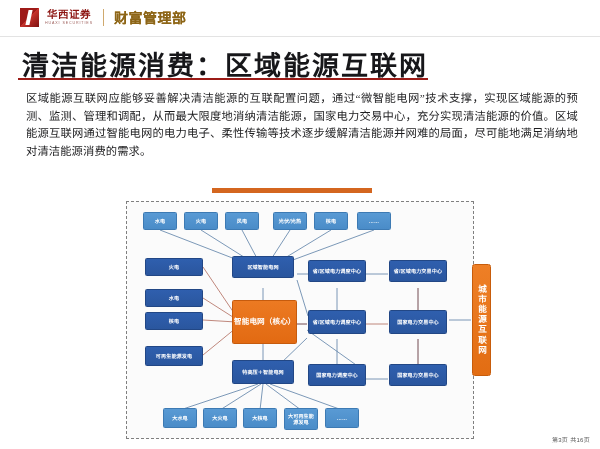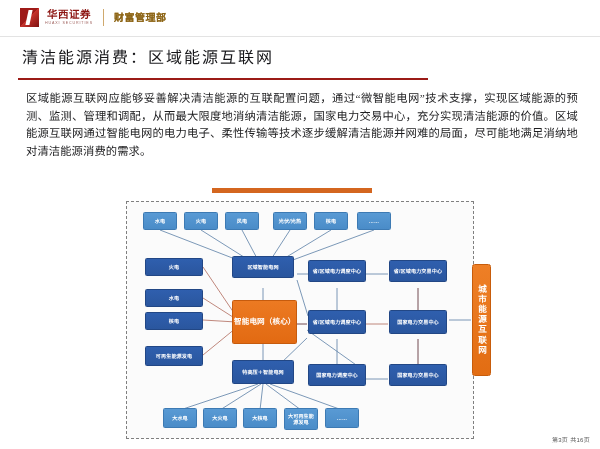--- a/index.html
+++ b/index.html
@@ -57,43 +57,43 @@
     color: #9c5c58;
     letter-spacing: 0.9px;
     line-height: 6px;
   }
   .logo-divider {
     width: 1px; height: 17px;
     background: #cfa96e;
     margin: 0 4px;
   }
   .logo-dept {
-    font-size: 10px;
+    font-size: 14px;
     font-weight: bold;
     letter-spacing: 0.5px;
     background: linear-gradient(180deg, #c99a3e 0%, #8c6518 55%, #c29433 100%);
     -webkit-background-clip: text;
     background-clip: text;
     color: #8c6518;
     line-height: 16px;
   }
   #brand-rule {
     position: absolute;
     left: 0; top: 36px;
     width: 600px; height: 1px;
     background: #e3e3e3;
   }
 
   
   #page-title {
     position: absolute;
     left: 22px; top: 44px;
     font-family: "Liberation Serif", "DejaVu Serif", serif;
-    font-size: 16px;
-    font-weight: normal;
+    font-size: 27px;
+    font-weight: bold;
     letter-spacing: 2px;
     color: #17171a;
     white-space: nowrap;
   }
   #title-rule {
     position: absolute;
     left: 18px; top: 78px;
     width: 410px; height: 2px;
     background: #9b1b17;
   }

